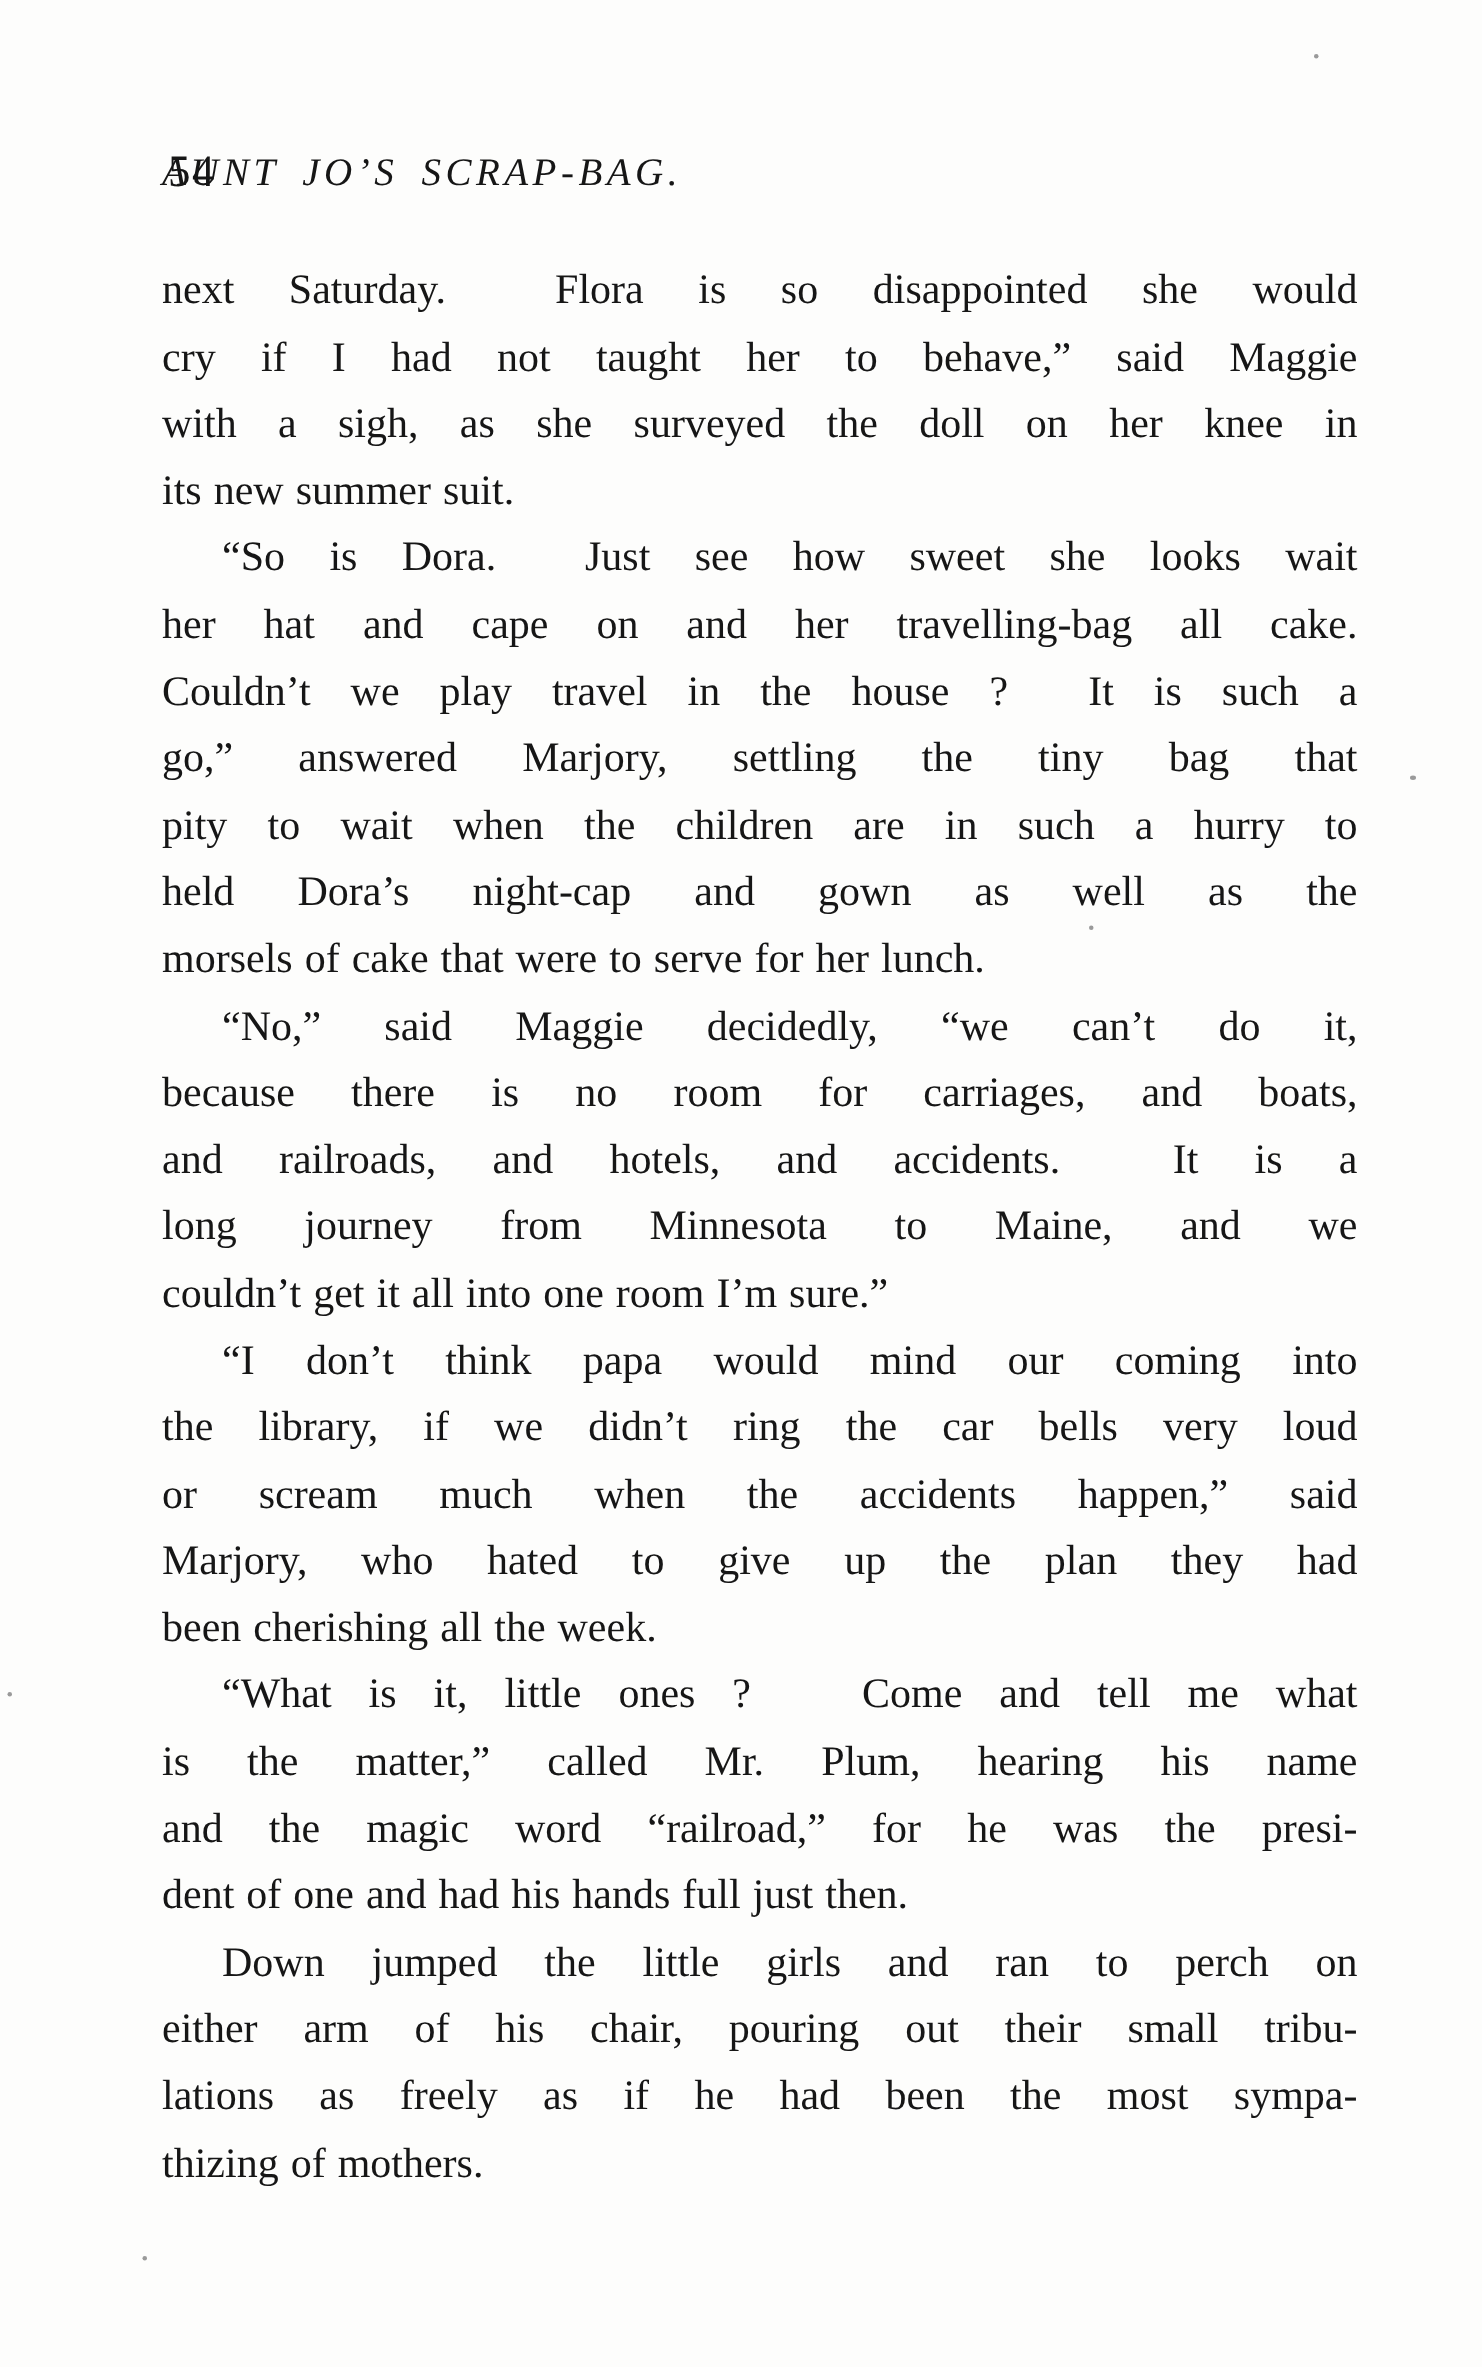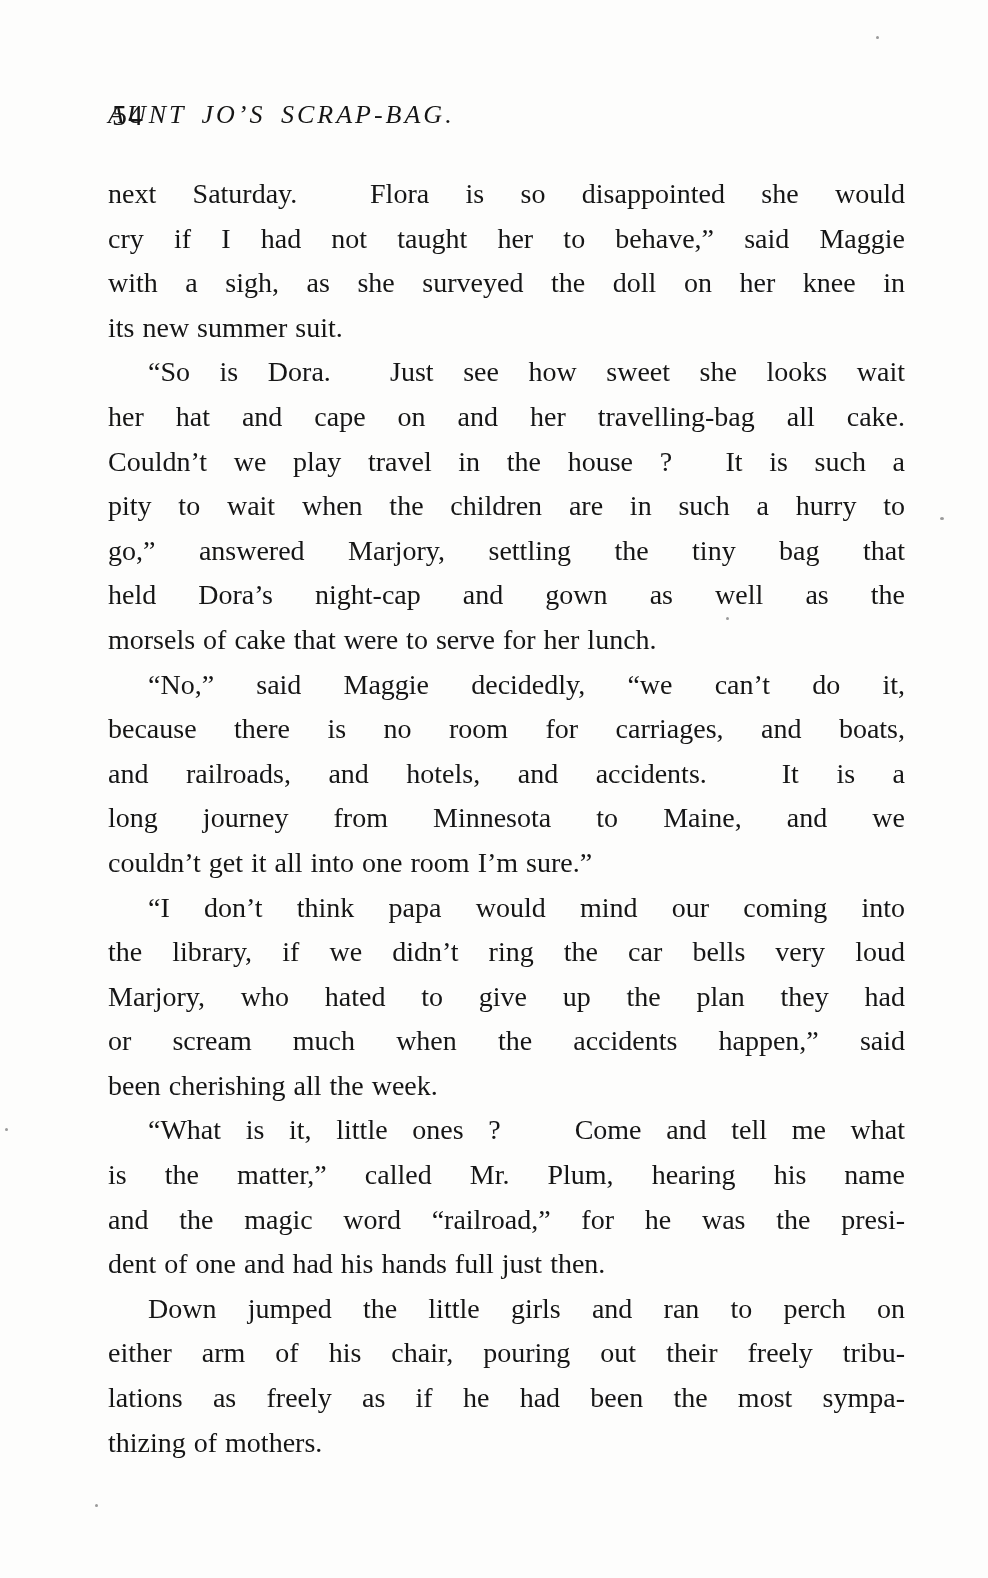--- a/index.html
+++ b/index.html
@@ -86,48 +86,48 @@
       <div>
         <div class="line">next Saturday.  Flora is so disappointed she would</div>
         <div class="line">cry if I had not taught her to behave,” said Maggie</div>
         <div class="line">with a sigh, as she surveyed the doll on her knee in</div>
         <div class="line line-last">its new summer suit.</div>
       </div>
       <div>
         <div class="line line-indent">“So is Dora.  Just see how sweet she looks wait</div>
         <div class="line">her hat and cape on and her travelling-bag all cake.</div>
         <div class="line">Couldn’t we play travel in the house ?  It is such a</div>
+        <div class="line">go,” answered Marjory, settling the tiny bag that</div>
         <div class="line">pity to wait when the children are in such a hurry to</div>
-        <div class="line">go,” answered Marjory, settling the tiny bag that</div>
         <div class="line">held Dora’s night-cap and gown as well as the</div>
         <div class="line line-last">morsels of cake that were to serve for her lunch.</div>
       </div>
       <div>
         <div class="line line-indent">“No,” said Maggie decidedly, “we can’t do it,</div>
         <div class="line">because there is no room for carriages, and boats,</div>
         <div class="line">and railroads, and hotels, and accidents.  It is a</div>
         <div class="line">long journey from Minnesota to Maine, and we</div>
         <div class="line line-last">couldn’t get it all into one room I’m sure.”</div>
       </div>
       <div>
         <div class="line line-indent">“I don’t think papa would mind our coming into</div>
         <div class="line">the library, if we didn’t ring the car bells very loud</div>
+        <div class="line">or scream much when the accidents happen,” said</div>
         <div class="line">Marjory, who hated to give up the plan they had</div>
-        <div class="line">or scream much when the accidents happen,” said</div>
         <div class="line line-last">been cherishing all the week.</div>
       </div>
       <div>
         <div class="line line-indent">“What is it, little ones ?   Come and tell me what</div>
         <div class="line">is the matter,” called Mr. Plum, hearing his name</div>
         <div class="line">and the magic word “railroad,” for he was the presi-</div>
         <div class="line line-last">dent of one and had his hands full just then.</div>
       </div>
       <div>
         <div class="line line-indent">Down jumped the little girls and ran to perch on</div>
-        <div class="line">either arm of his chair, pouring out their freely tribu-</div>
+        <div class="line">either arm of his chair, pouring out their small tribu-</div>
         <div class="line">lations as freely as if he had been the most sympa-</div>
         <div class="line line-last">thizing of mothers.</div>
       </div>
     </div>
 
   <div class="scan-speck speck-1"></div>
   <div class="scan-speck speck-2"></div>
   <div class="scan-speck speck-3"></div>
   <div class="scan-speck speck-4"></div>
   <div class="scan-speck speck-5"></div>

